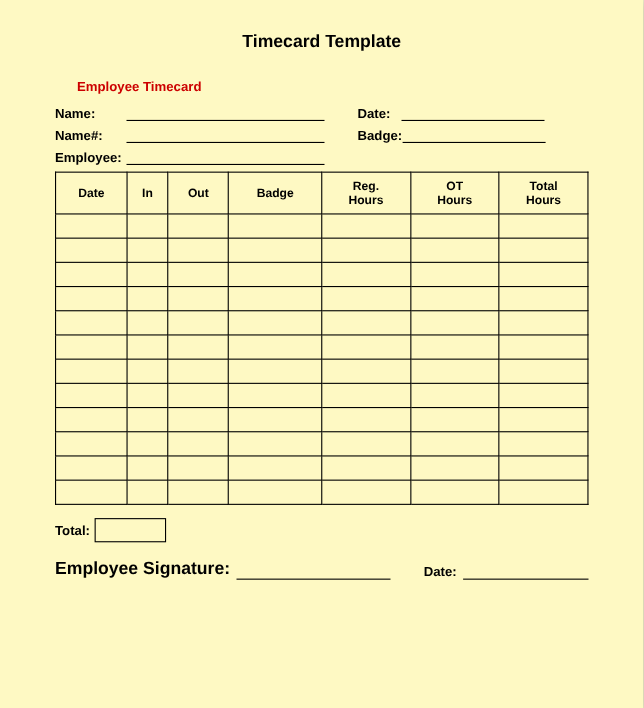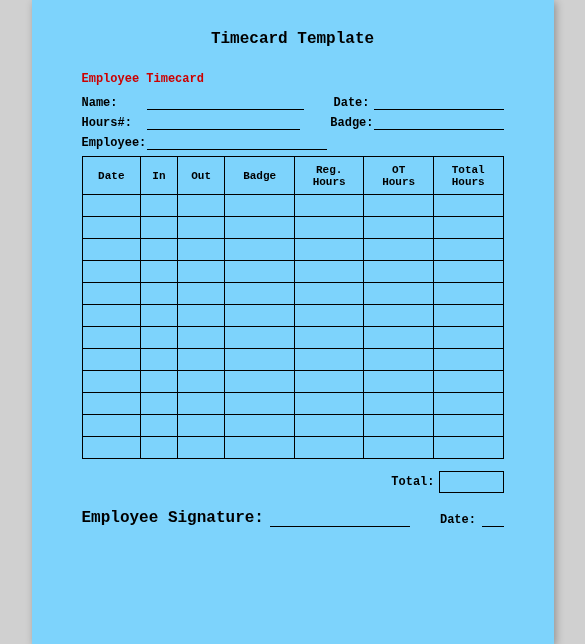--- a/index.html
+++ b/index.html
@@ -11,41 +11,41 @@
     body {
       background: #d0d0d0;
       display: flex;
       justify-content: center;
       align-items: center;
       min-height: 100vh;
       font-family: Arial, sans-serif;
     }
 
     .page {
-      background: #7dd3fc;
-      width: 522px;
+      background: #fef9c3;
+      width: 585px;
       min-height: 644px;
       padding: 30px 50px 30px 50px;
       box-shadow: 2px 2px 8px rgba(0,0,0,0.3);
-      font-family: Liberation Mono, monospace;
     }
 
     .page-title {
       text-align: center;
       font-size: 16px;
       font-weight: bold;
       margin-bottom: 24px;
       color: #000;
     }
 
     .section-label {
       font-size: 12px;
       font-weight: bold;
       color: #cc0000;
       margin-bottom: 10px;
+      margin-left: 20px;
     }
 
     .form-fields {
       margin-bottom: 2px;
     }
 
     .form-row {
       display: flex;
       align-items: flex-end;
       margin-bottom: 6px;
@@ -104,21 +104,20 @@
       font-size: 11px;
     }
 
     .timecard-table tbody td {
       height: 22px;
     }
 
     .total-row {
       display: flex;
       align-items: center;
-      justify-content: flex-end;
       margin-bottom: 14px;
       font-size: 12px;
       font-weight: bold;
       margin-top: 12px;
     }
 
     .total-label {
       font-weight: bold;
       font-size: 12px;
       margin-right: 4px;
@@ -178,21 +177,21 @@
   <div class="form-fields">
 
     <div class="form-row">
       <span class="form-label">Name:</span>
       <div class="form-underline"></div>
       <span class="form-label-right">Date:</span>
       <div class="form-underline-right"></div>
     </div>
 
     <div class="form-row">
-      <span class="form-label">Hours#:</span>
+      <span class="form-label">Name#:</span>
       <div class="form-underline"></div>
       <span class="form-label-right">Badge:</span>
       <div class="form-underline-right"></div>
     </div>
 
     <div class="form-row">
       <span class="form-label">Employee:</span>
       <div class="form-underline"></div>
     </div>
   </div>

